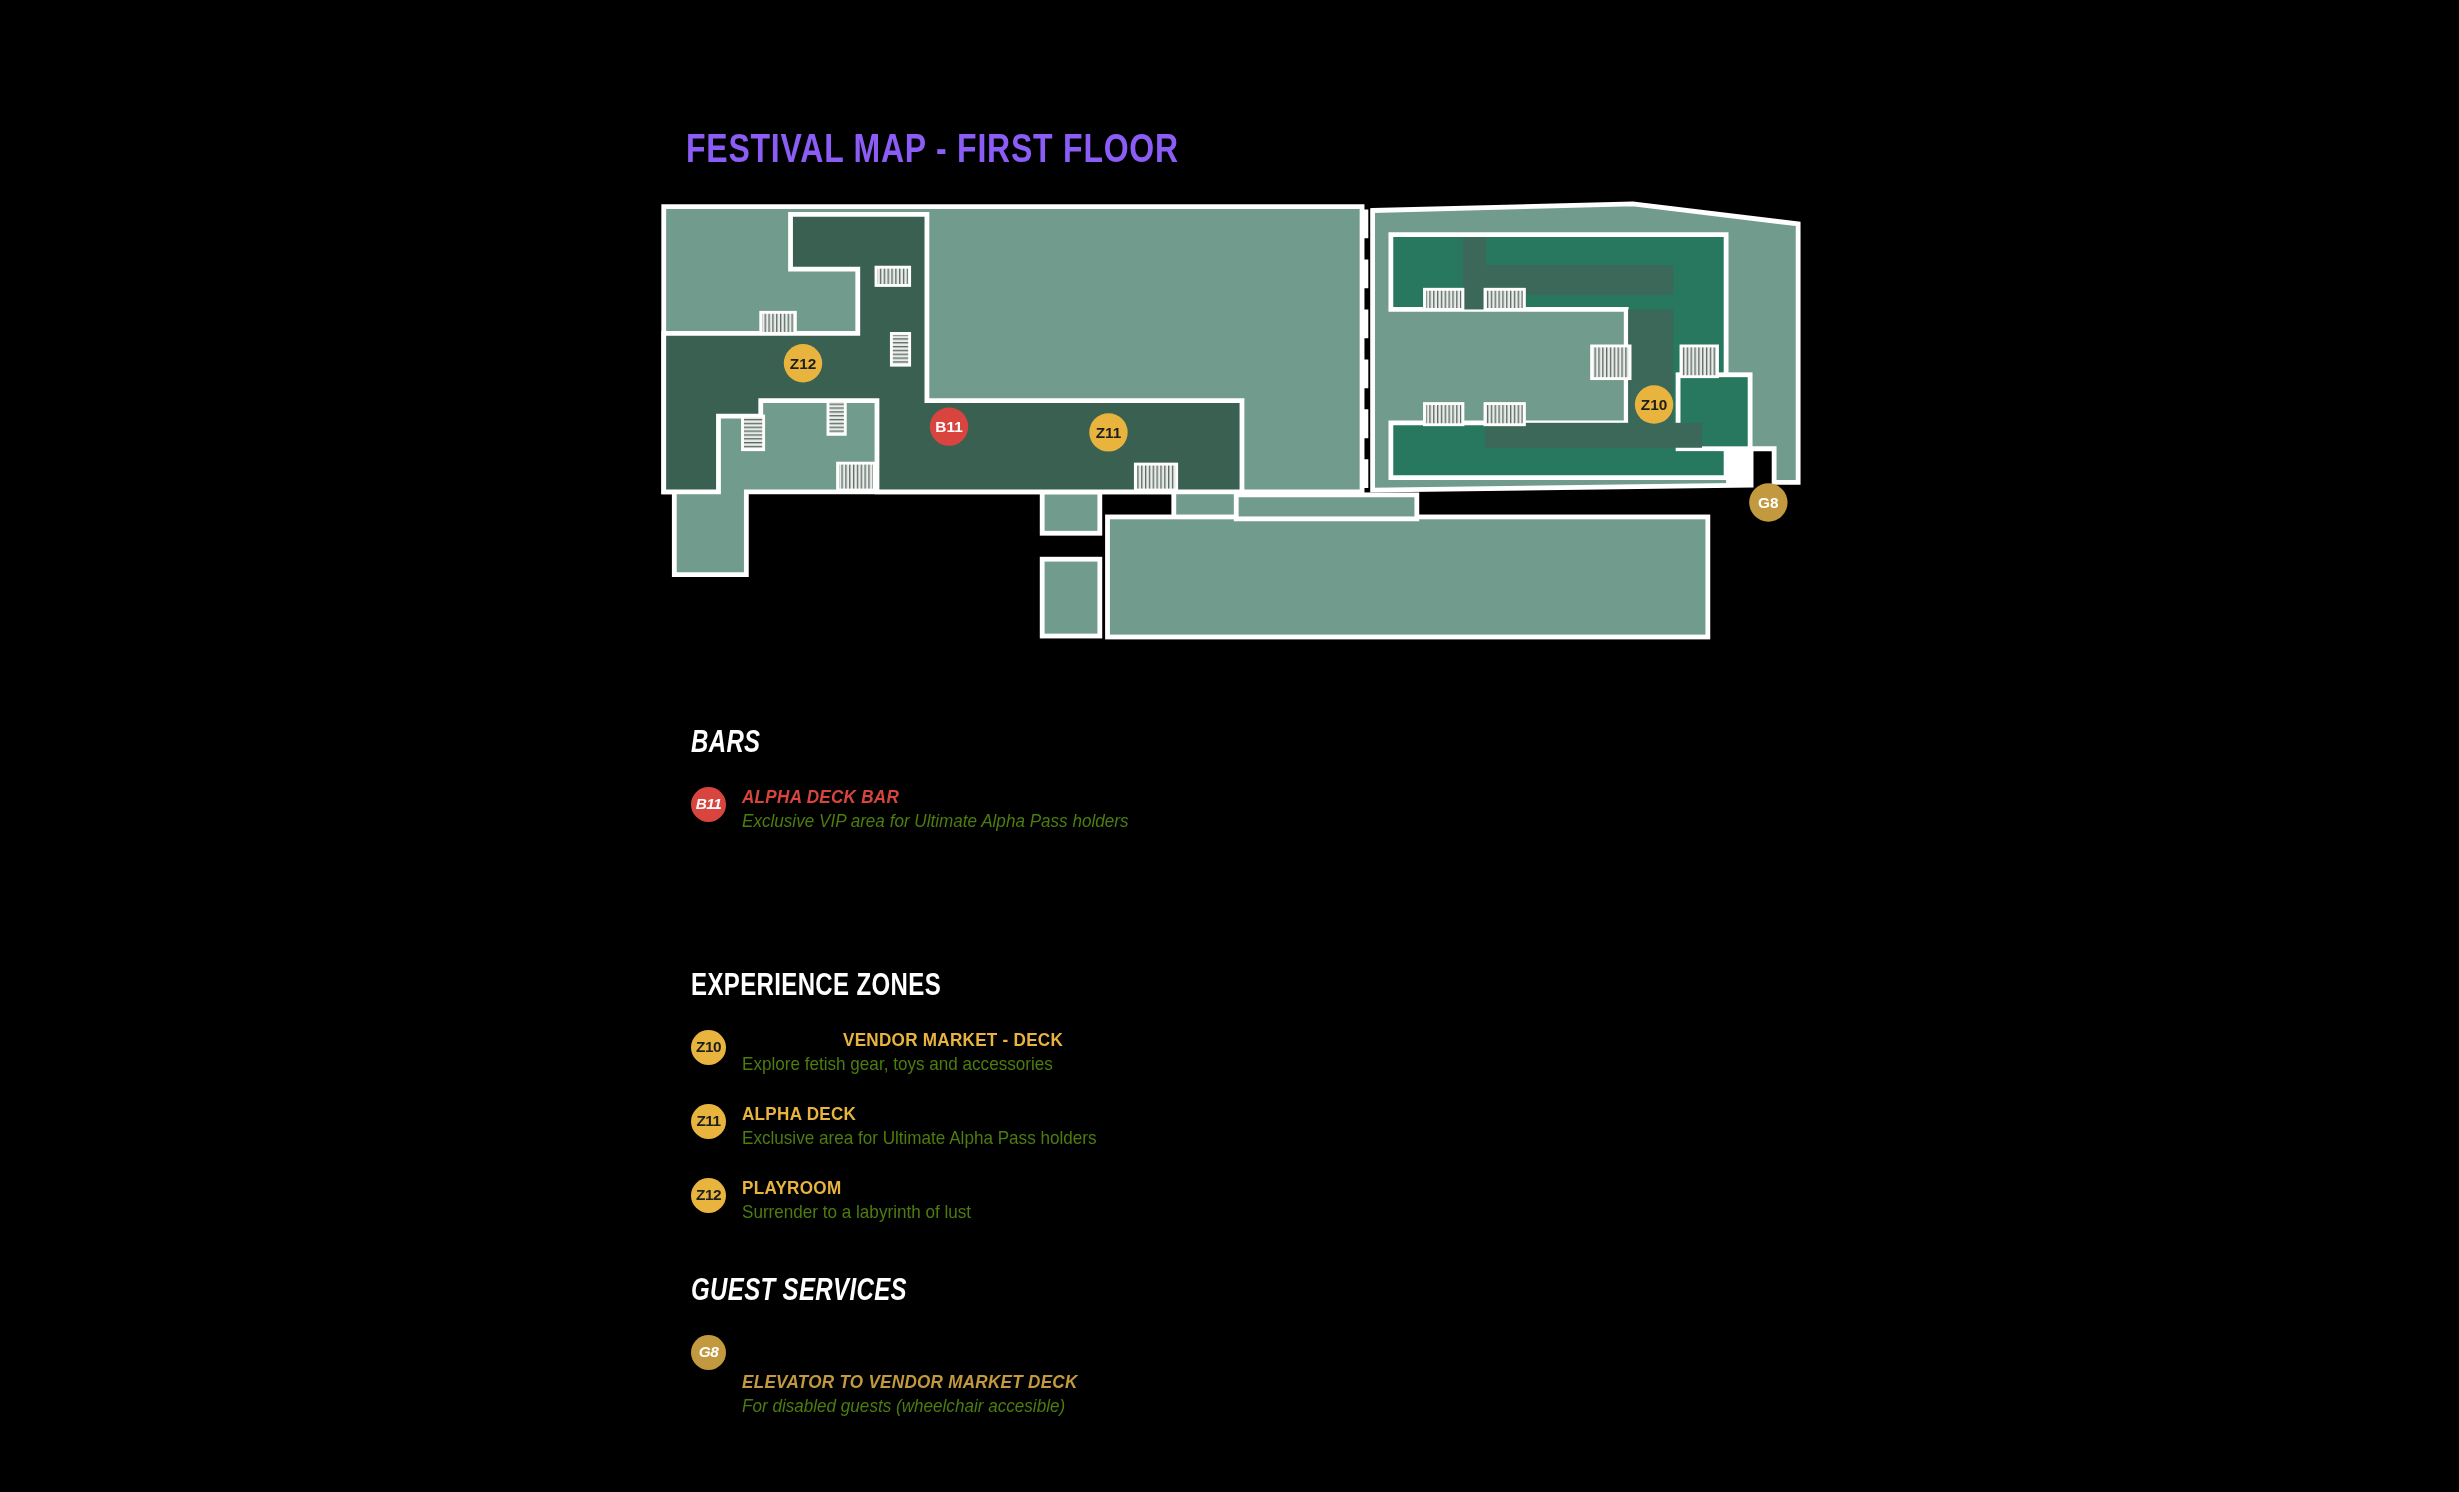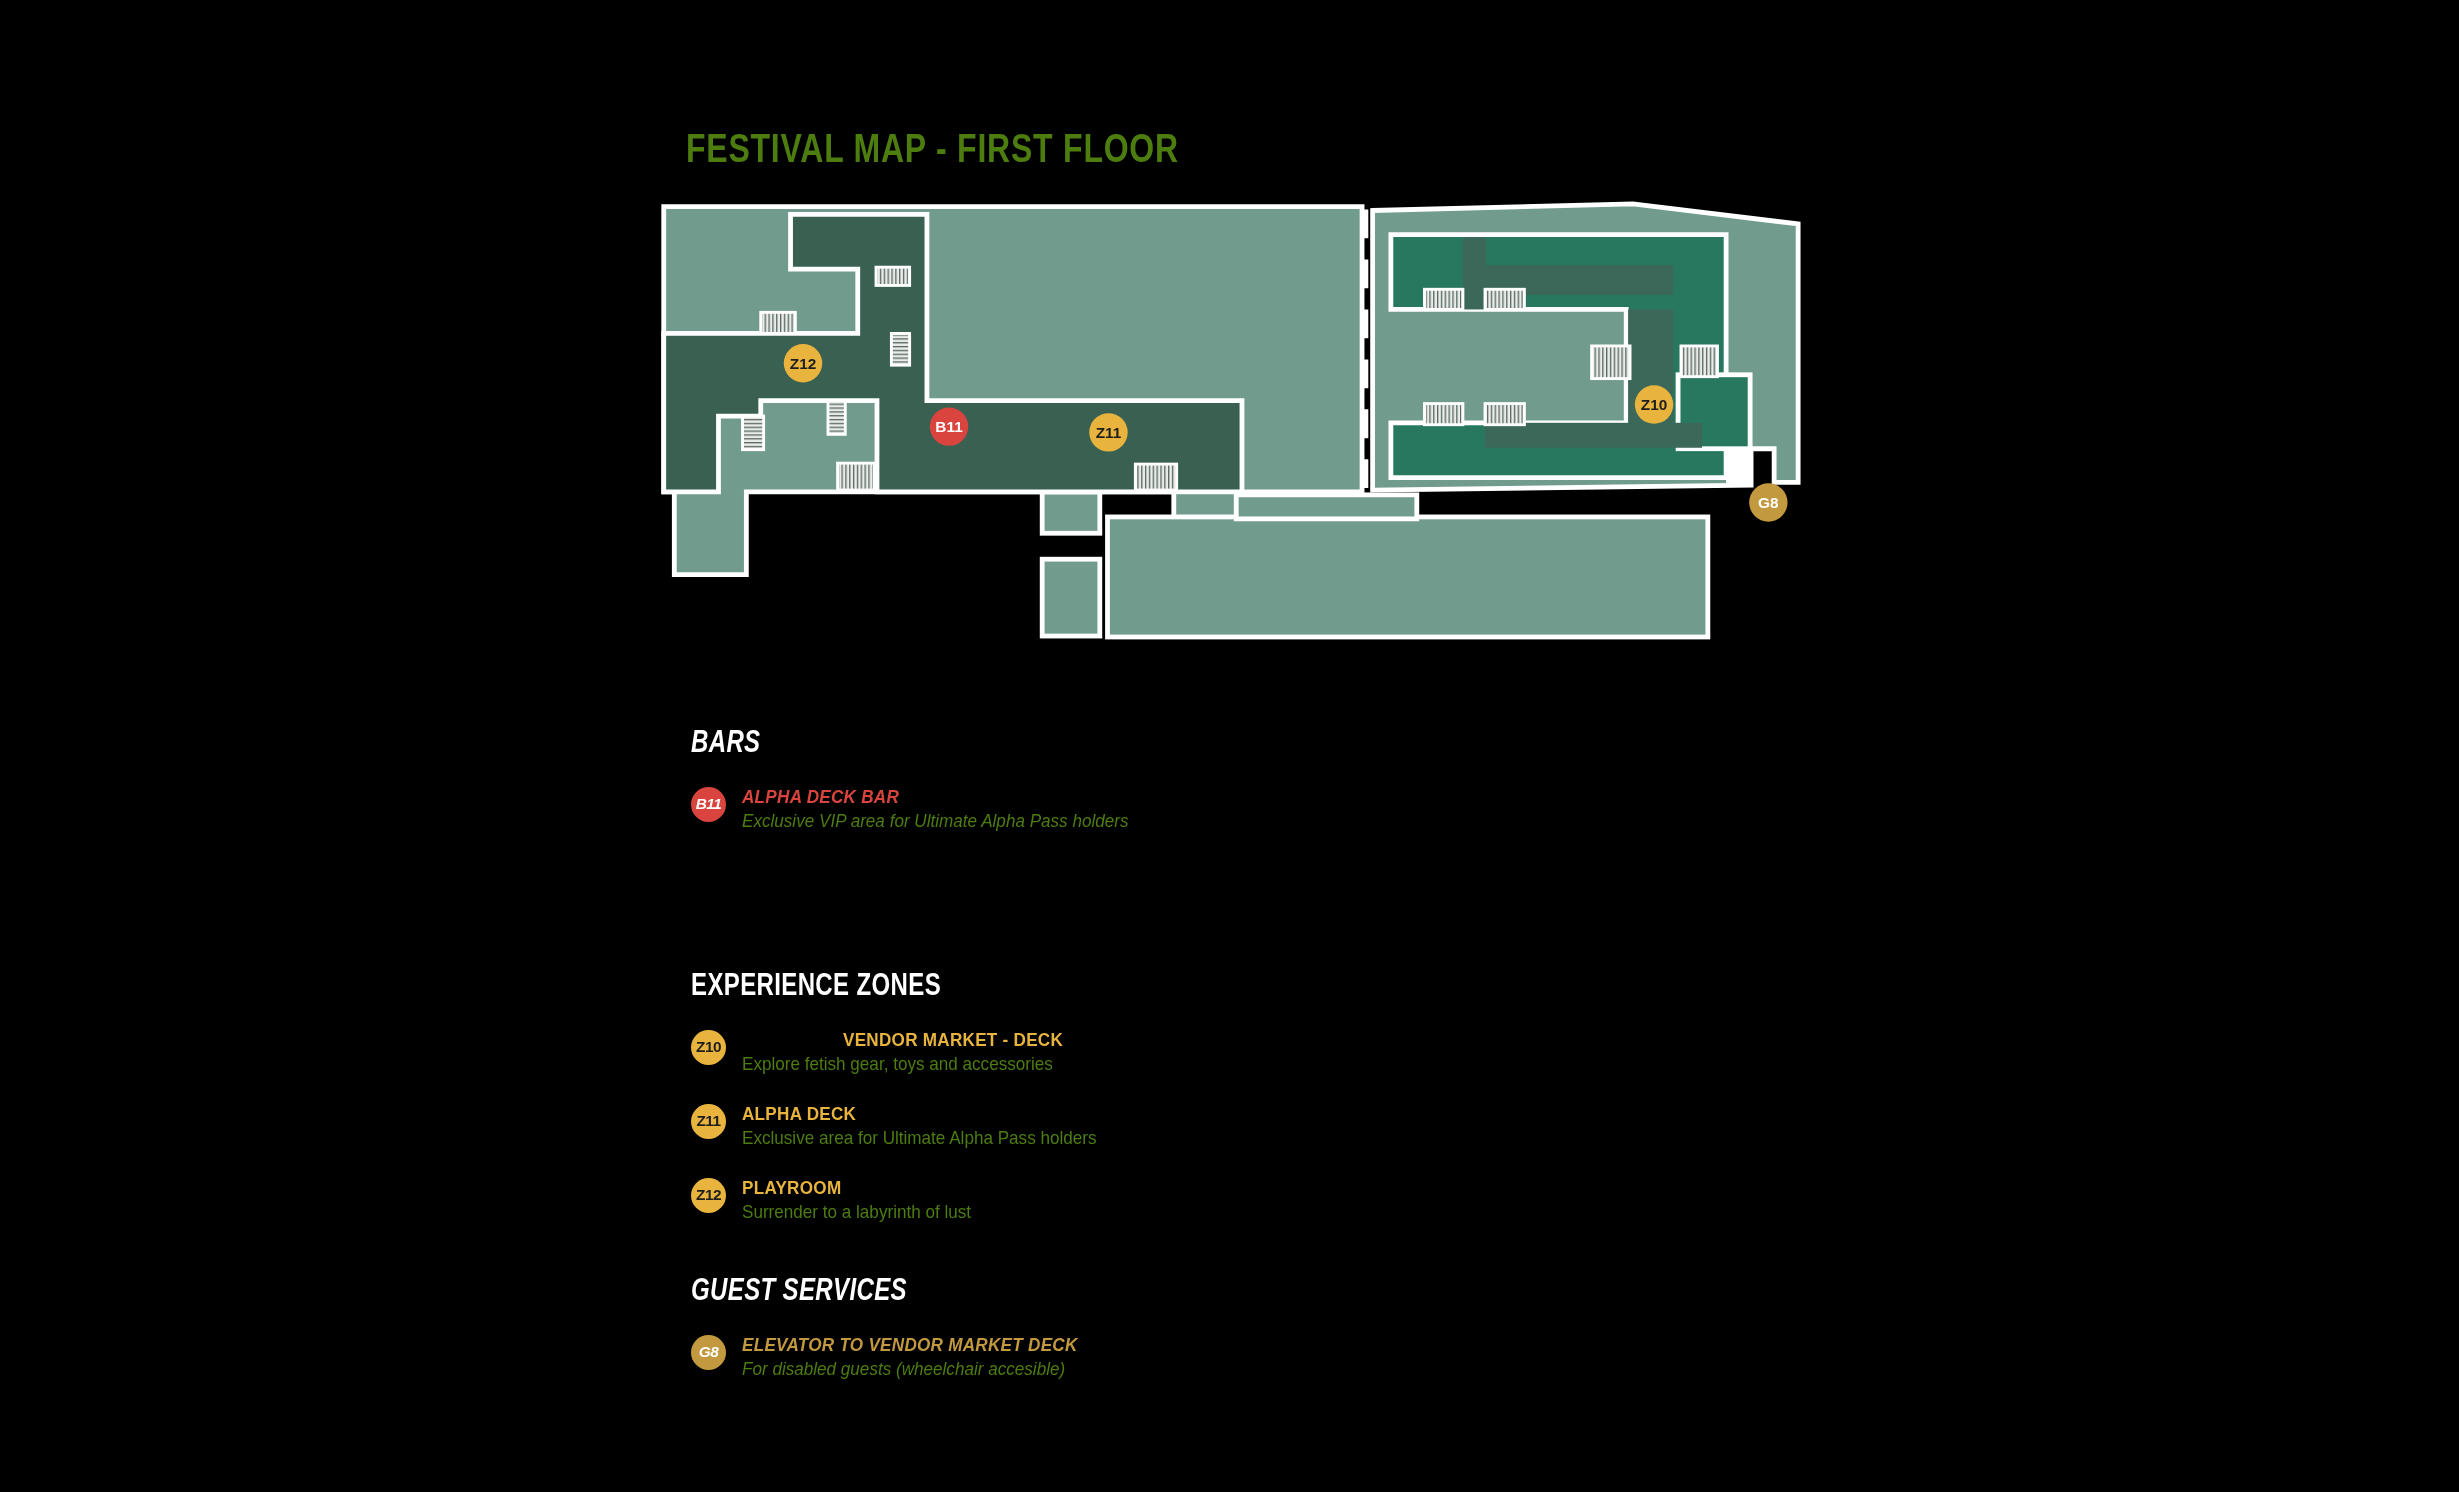--- a/index.html
+++ b/index.html
@@ -28,21 +28,21 @@
     font-size:15.4px; font-weight:bold; letter-spacing:-0.5px;
     margin-top:1.9px;
   }
   .row-title { font-size:19px; font-weight:bold; line-height:24px; letter-spacing:0.3px; }
   .row-desc  { color:#4d7c0f; font-size:19px; line-height:23px; }
   .tcond { display:inline-block; transform:scaleX(0.9); transform-origin:left top; white-space:nowrap; }
 </style>
 </head>
 <body>
 
-<h1 id="page-title" style="color: #4d7c0f;"><span class="cond">FESTIVAL MAP - FIRST FLOOR</span></h1>
+<h1 id="page-title" style="color: #8b5cf6;"><span class="cond">FESTIVAL MAP - FIRST FLOOR</span></h1>
 
 <svg id="festival-map" width="2459" height="1493" viewBox="0 0 2560 1554" xmlns="http://www.w3.org/2000/svg">
     <defs>
       <pattern id="st-v" width="4" height="8" patternUnits="userSpaceOnUse">
         <rect width="4" height="8" fill="#e9ece9"></rect>
         <rect width="1.4" height="8" fill="#5a6b63"></rect>
       </pattern>
       <pattern id="st-h" width="8" height="4" patternUnits="userSpaceOnUse">
         <rect width="8" height="4" fill="#e9ece9"></rect>
         <rect width="8" height="1.4" fill="#5a6b63"></rect>
@@ -131,19 +131,19 @@
           <div class="row-title" style="color: rgb(232, 180, 62);"><span class="tcond">PLAYROOM</span></div>
           <div class="row-desc"><span class="tcond">Surrender to a labyrinth of lust</span></div>
         </div>
       </div>
     </section>
     <section class="legend-section" style="top: 1271px; font-style: italic;">
       <h2 class="legend-heading"><span class="hcond">GUEST SERVICES</span></h2>
       <div class="legend-row">
         <div class="badge" style="background: rgb(194, 153, 63); color: rgb(255, 255, 255);">G8</div>
         <div>
-          <div class="row-title" style="color: rgb(194, 153, 63);"><span class="tcond">ELEVATOR TO VENDOR MARKET DECK</span></div>
+          <div class="row-title" style="color: rgb(194, 153, 63); margin-top: 37px;"><span class="tcond">ELEVATOR TO VENDOR MARKET DECK</span></div>
           <div class="row-desc"><span class="tcond">For disabled guests (wheelchair accesible)</span></div>
         </div>
       </div>
     </section>
   </div>
 
 
 </body></html>

